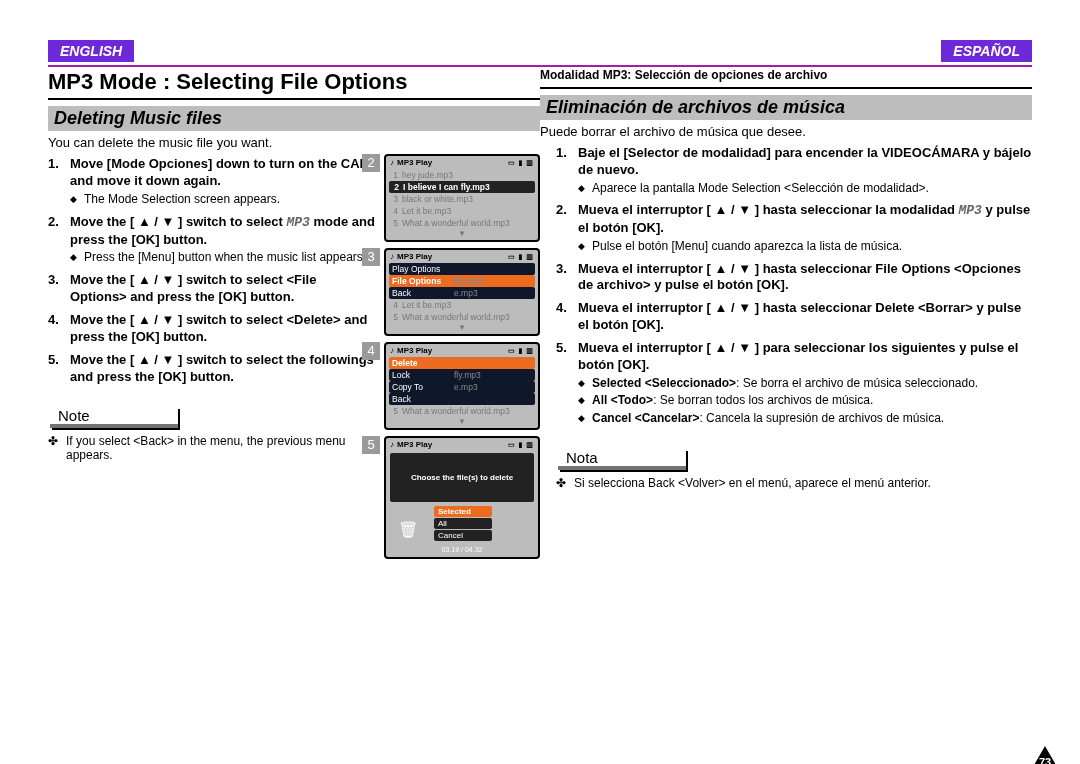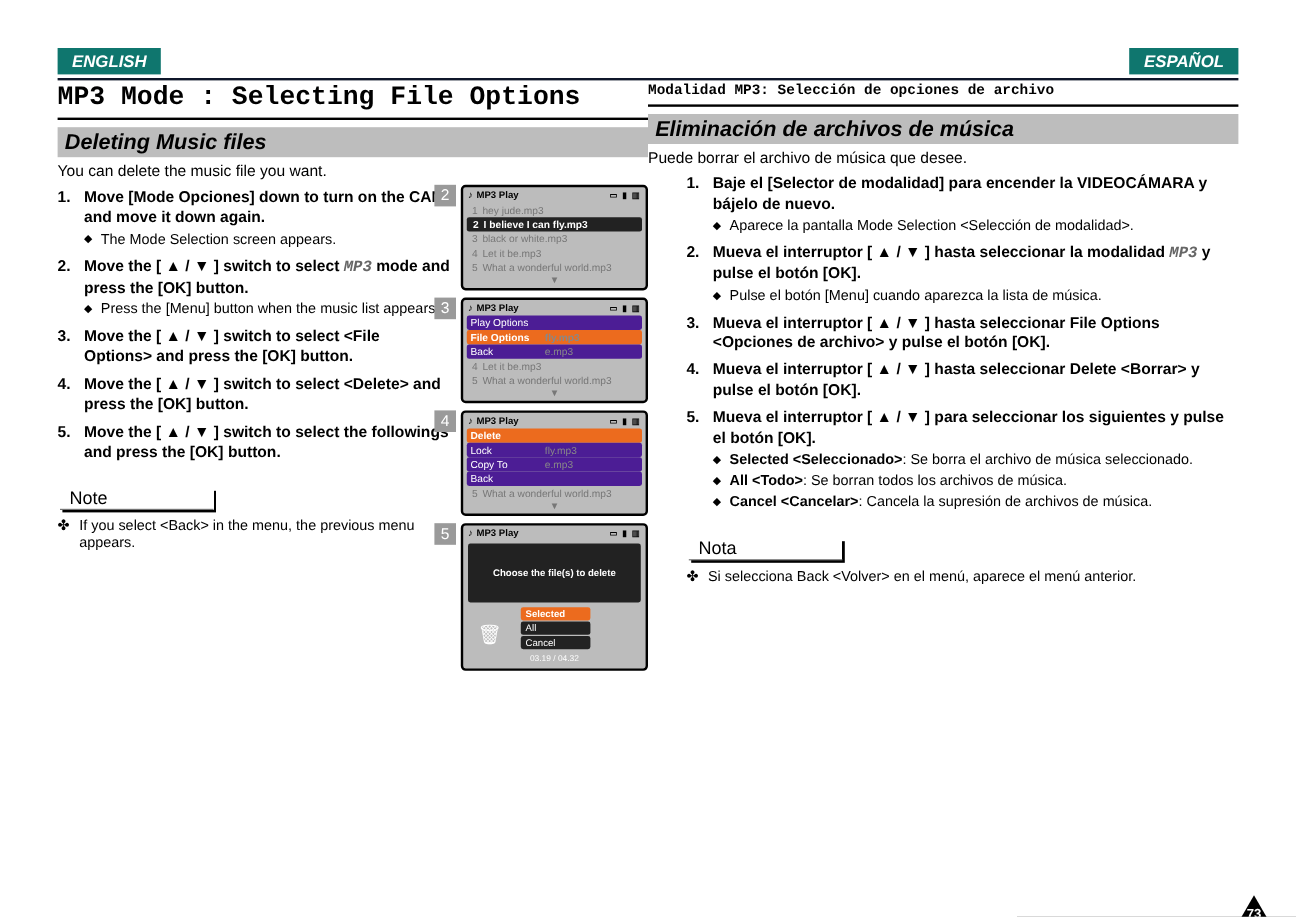--- a/index.html
+++ b/index.html
@@ -26,40 +26,39 @@
     width: 50%;
     display: flex;
     flex-direction: column;
     position: relative;
   }
   .left { padding-right: 0; }
   .right { padding-left: 0; }
 
   .lang-tab {
     display: inline-block;
-    background: #0f766e;
+    background: #6d28d9;
     color: #fff;
     font-weight: bold;
     font-style: italic;
     font-size: 14px;
     padding: 3px 12px;
     margin-bottom: 3px;
   }
   .lang-left { align-self: flex-start; }
   .lang-right { align-self: flex-end; text-align: center; }
 
   h1 {
     font-size: 22px;
     font-weight: bold;
     margin: 0 0 6px 0;
-    border-top: 2px solid #0f172a;
+    border-top: 2px solid #a21caf;
     border-bottom: 2px solid #000;
     padding: 2px 0 4px 0;
     line-height: 1.15;
-    font-family: Liberation Mono, monospace;
   }
   .right h1 { font-weight: bold; font-size: 12px; }
   h2 {
     background: #bdbdbd;
     font-size: 18px;
     font-weight: bold;
     font-style: italic;
     margin: 0 0 4px 0;
     padding: 2px 6px;
   }
@@ -113,21 +112,21 @@
     position: absolute;
     left: 0;
     font-size: 9px;
     top: 2px;
   }
   ul.sub .lead { font-weight: bold; }
 
   .note-title {
     font-size: 15px;
     padding-left: 8px;
-    border-bottom: 1px solid #737373;
+    border-bottom: 4px solid #737373;
     box-shadow: 2px 2px 0 #000;
     margin: 16px 0 6px 2px;
     display: inline-block;
     width: 120px;
   }
   ul.note-list {
     list-style: none;
     padding: 0;
     margin: 0;
     font-size: 12px;
@@ -206,21 +205,21 @@
     margin: 0 3px;
     padding: 1px 2px;
   }
   .screen-menu-row {
     display: flex;
     gap: 4px;
     margin: 0 3px;
     padding: 1px 3px;
     font-size: 8.5px;
     color: #fff;
-    background: #4c1d95;
+    background: #0f172a;
     border-radius: 2px;
     white-space: nowrap;
   }
   .screen-menu-row .label { width: 58px; }
   .screen-menu-row .ghost { color: #888; }
   .screen-menu-row.active { background: #ec6b1e; font-weight: bold; }
   .screen-scroll { font-size: 8px; color:#777; text-align:center; padding: 0 0 2px 0; }
 
   .prompt-box {
     margin: 2px 4px;
@@ -457,21 +456,21 @@
       </div>
     </div>
 
     <div class="col right">
       <div class="lang-tab lang-right">ESPAÑOL</div>
       <h1>Modalidad MP3: Selección de opciones de archivo</h1>
       <h2>Eliminación de archivos de música</h2>
       <p class="intro">Puede borrar el archivo de música que desee.</p>
 
       <div class="body-area">
-        <div class="steps-col" style="padding-left:16px;margin-left:16px;">
+        <div class="steps-col" style="padding-left:16px;">
           <ol class="steps">
             <li>
               <span class="step-title">Baje el [Selector de modalidad] para encender la VIDEOCÁMARA y bájelo de nuevo.</span>
               <ul class="sub">
                   <li>Aparece la pantalla Mode Selection &lt;Selección de modalidad&gt;.</li>
                 </ul>
             </li>
             <li>
               <span class="step-title"><span>Mueva el interruptor [ ▲ / ▼ ] hasta seleccionar la modalidad </span><span class="step-mode">MP3</span><span> y pulse el botón [OK].</span></span>
               <ul class="sub">

